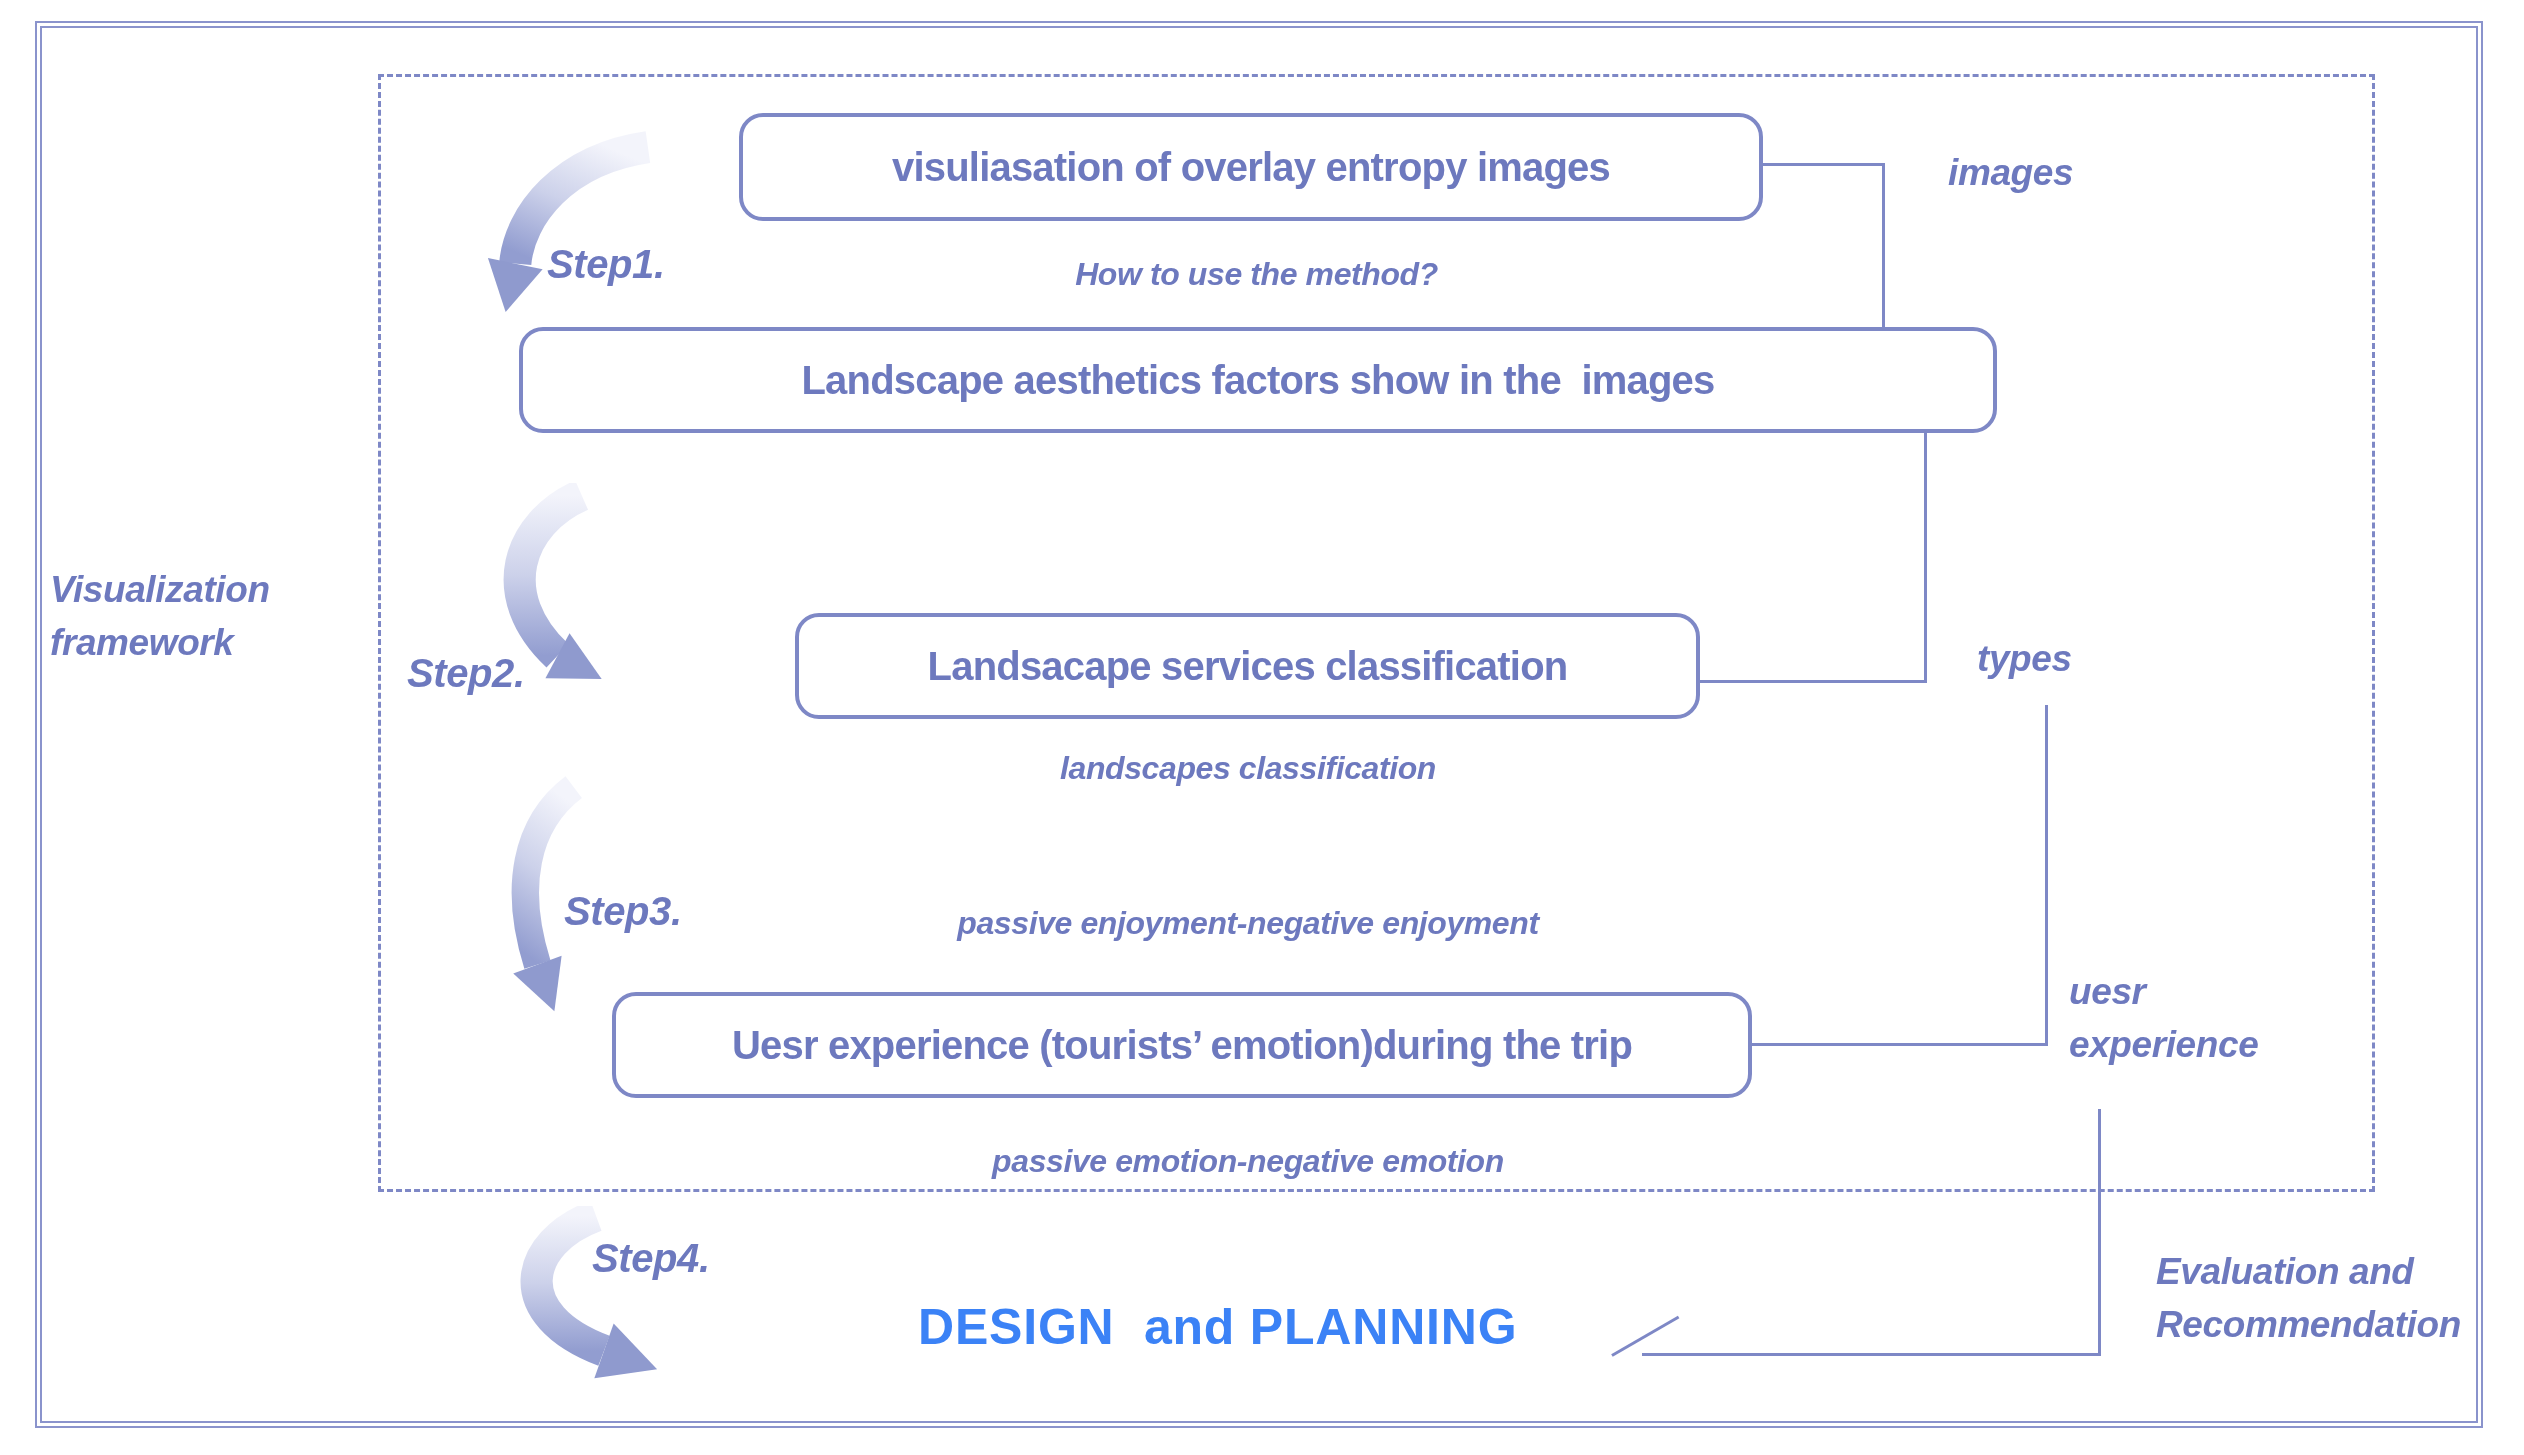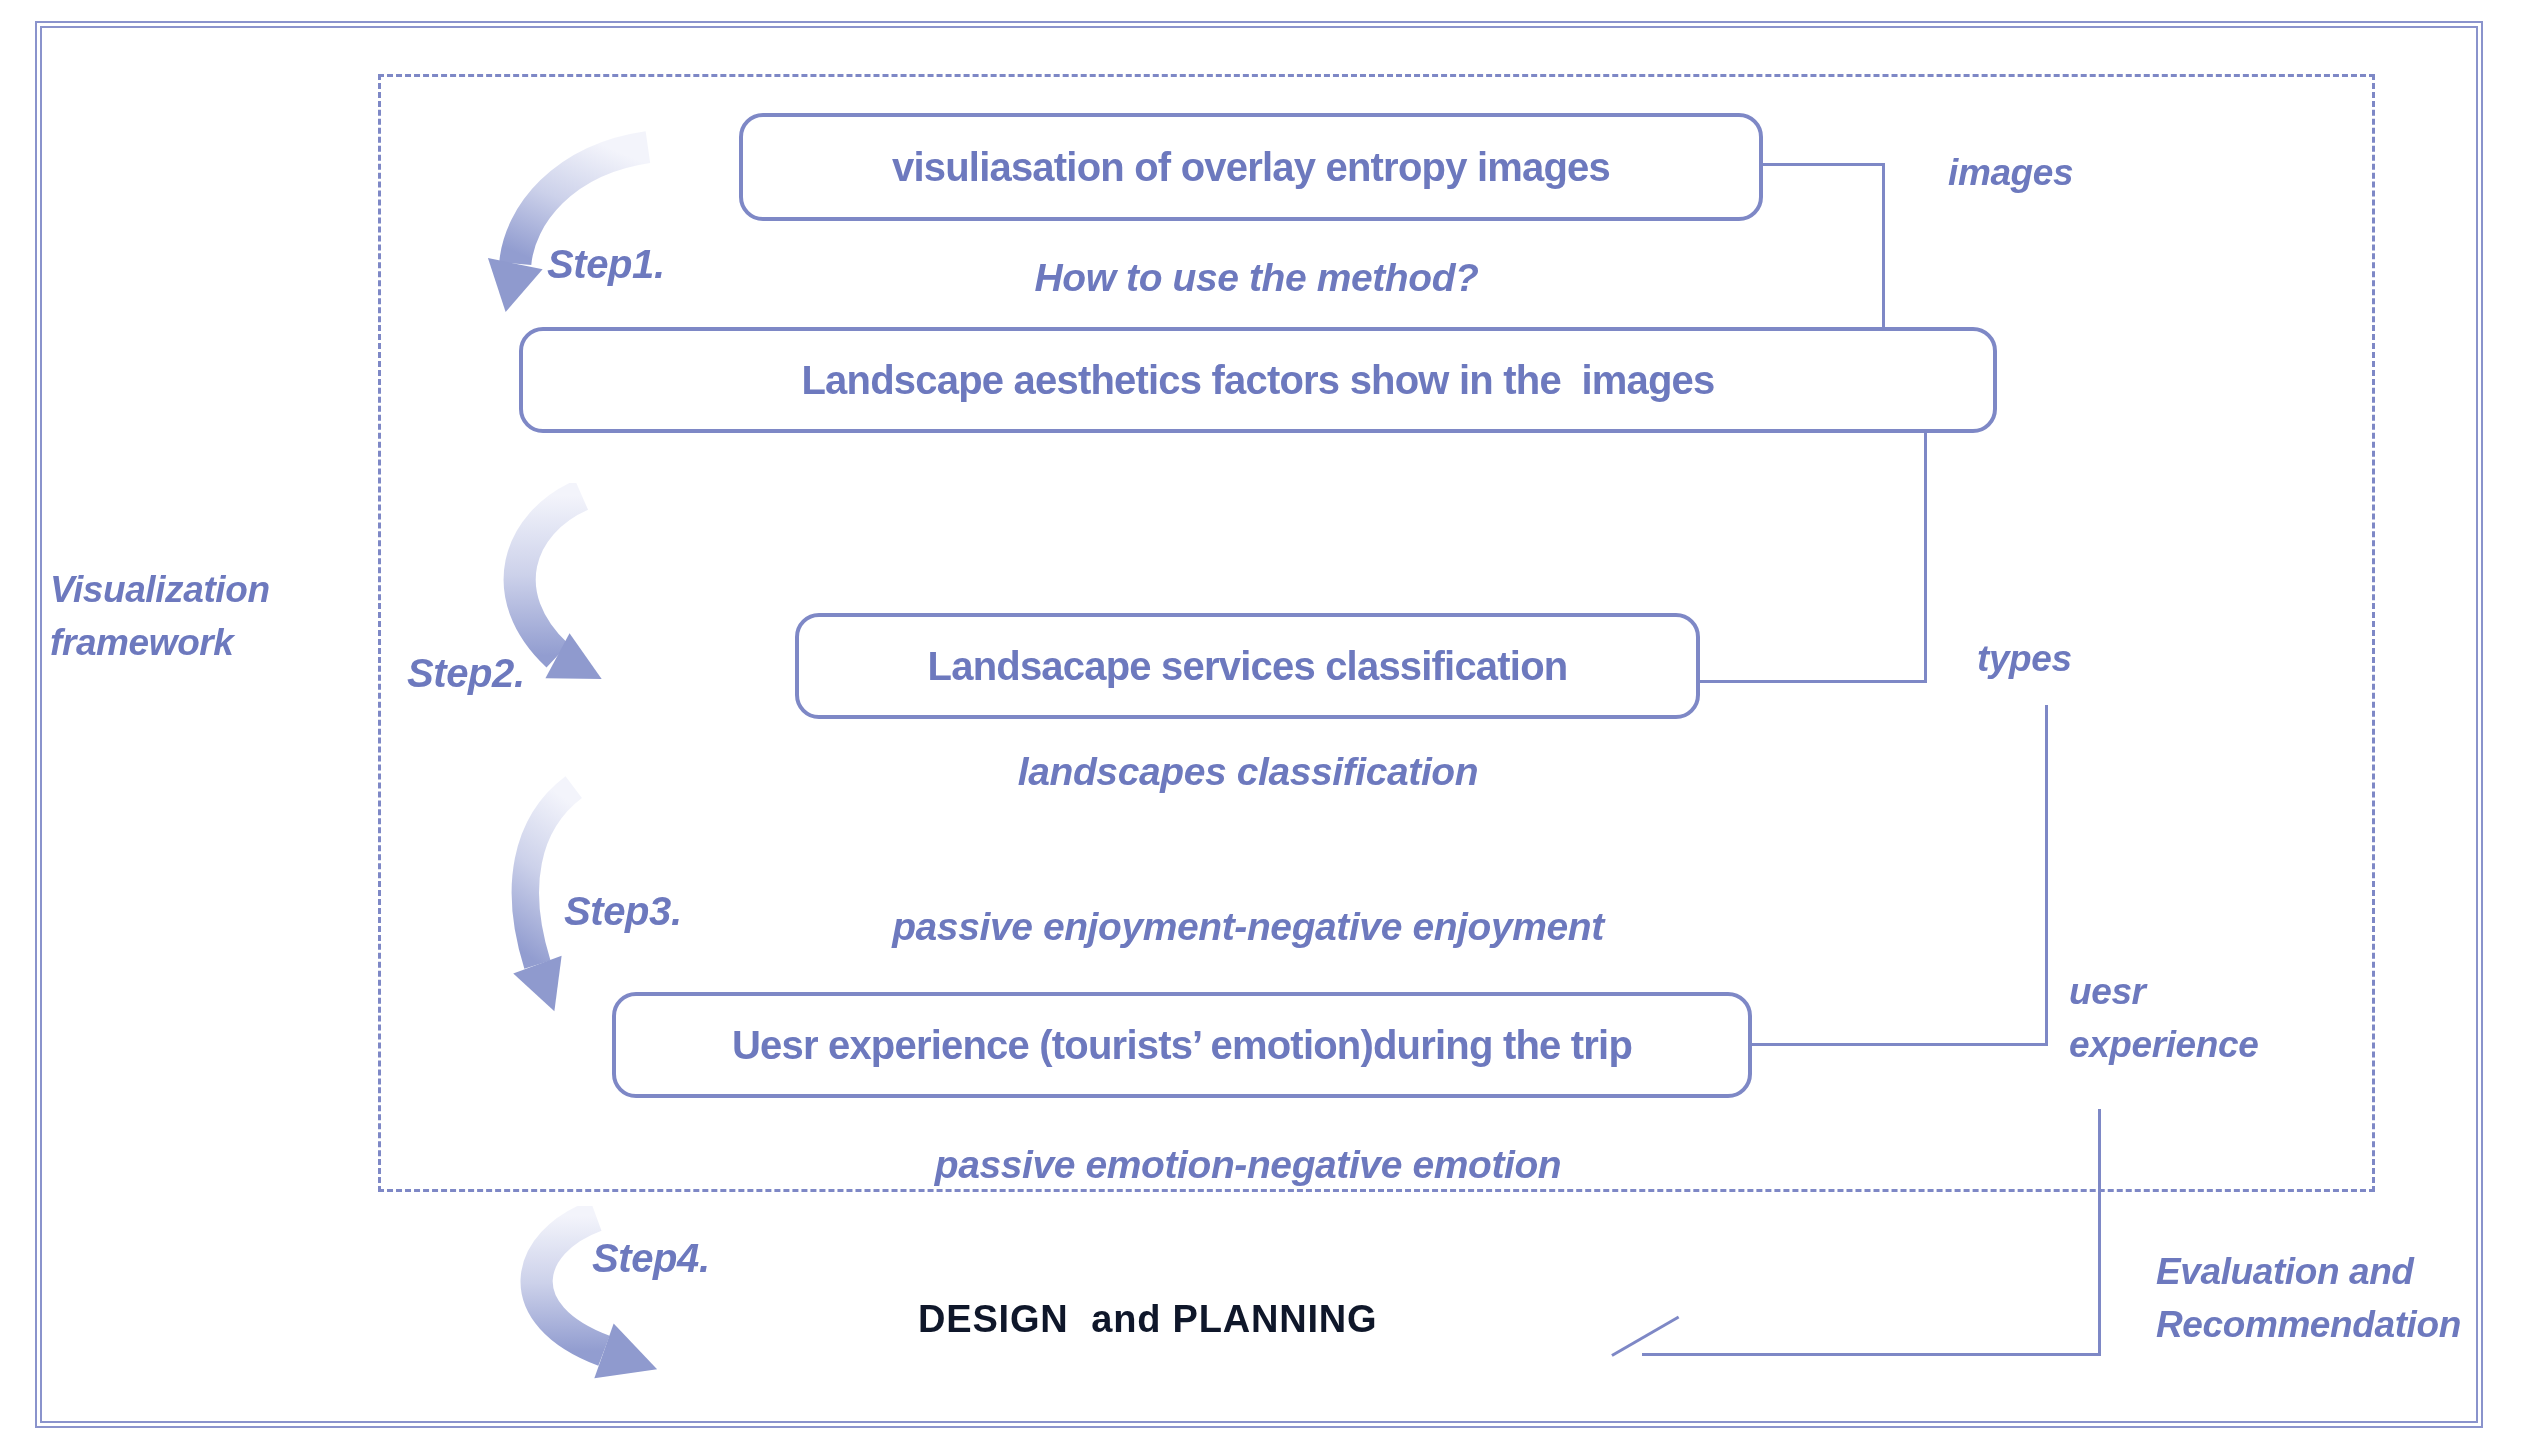--- a/index.html
+++ b/index.html
@@ -18,35 +18,35 @@
     position:absolute;left:378px;top:74px;width:1997px;height:1118px;
     border:3.2px dashed #7e88c6;box-sizing:border-box;
   }
   .fbox{
     position:absolute;display:flex;align-items:center;justify-content:center;
     background:#ffffff;border:4px solid #7e88c6;border-radius:24px;
     font-weight:bold;font-size:40px;letter-spacing:-0.8px;white-space:pre;
     box-sizing:border-box;text-align:center;
   }
   .ann{
-    position:absolute;font-style:italic;font-weight:bold;font-size:39px;
+    position:absolute;font-style:italic;font-weight:bold;font-size:32px;
     letter-spacing:-0.4px;white-space:pre;
   }
   .ann.centered{text-align:center;}
   .step{
     position:absolute;font-style:italic;font-weight:bold;font-size:40px;
     letter-spacing:-0.4px;
   }
   .side-label{
     position:absolute;font-style:italic;font-weight:bold;font-size:37px;
     line-height:1.42;letter-spacing:-0.4px;
   }
   .design{
-    position:absolute;font-weight:bold;font-size:38px;letter-spacing:0.8px;
-    white-space:pre;color:#0f172a;
+    position:absolute;font-weight:bold;font-size:50px;letter-spacing:0.8px;
+    white-space:pre;color:#3b82f6;
   }
   .line{position:absolute;background:#7e88c6;}
   .diag{
     position:absolute;background:#7e88c6;transform-origin:0 50%;
   }
   .arrow-svg{position:absolute;}
 </style>
 </head>
 <body>
 

